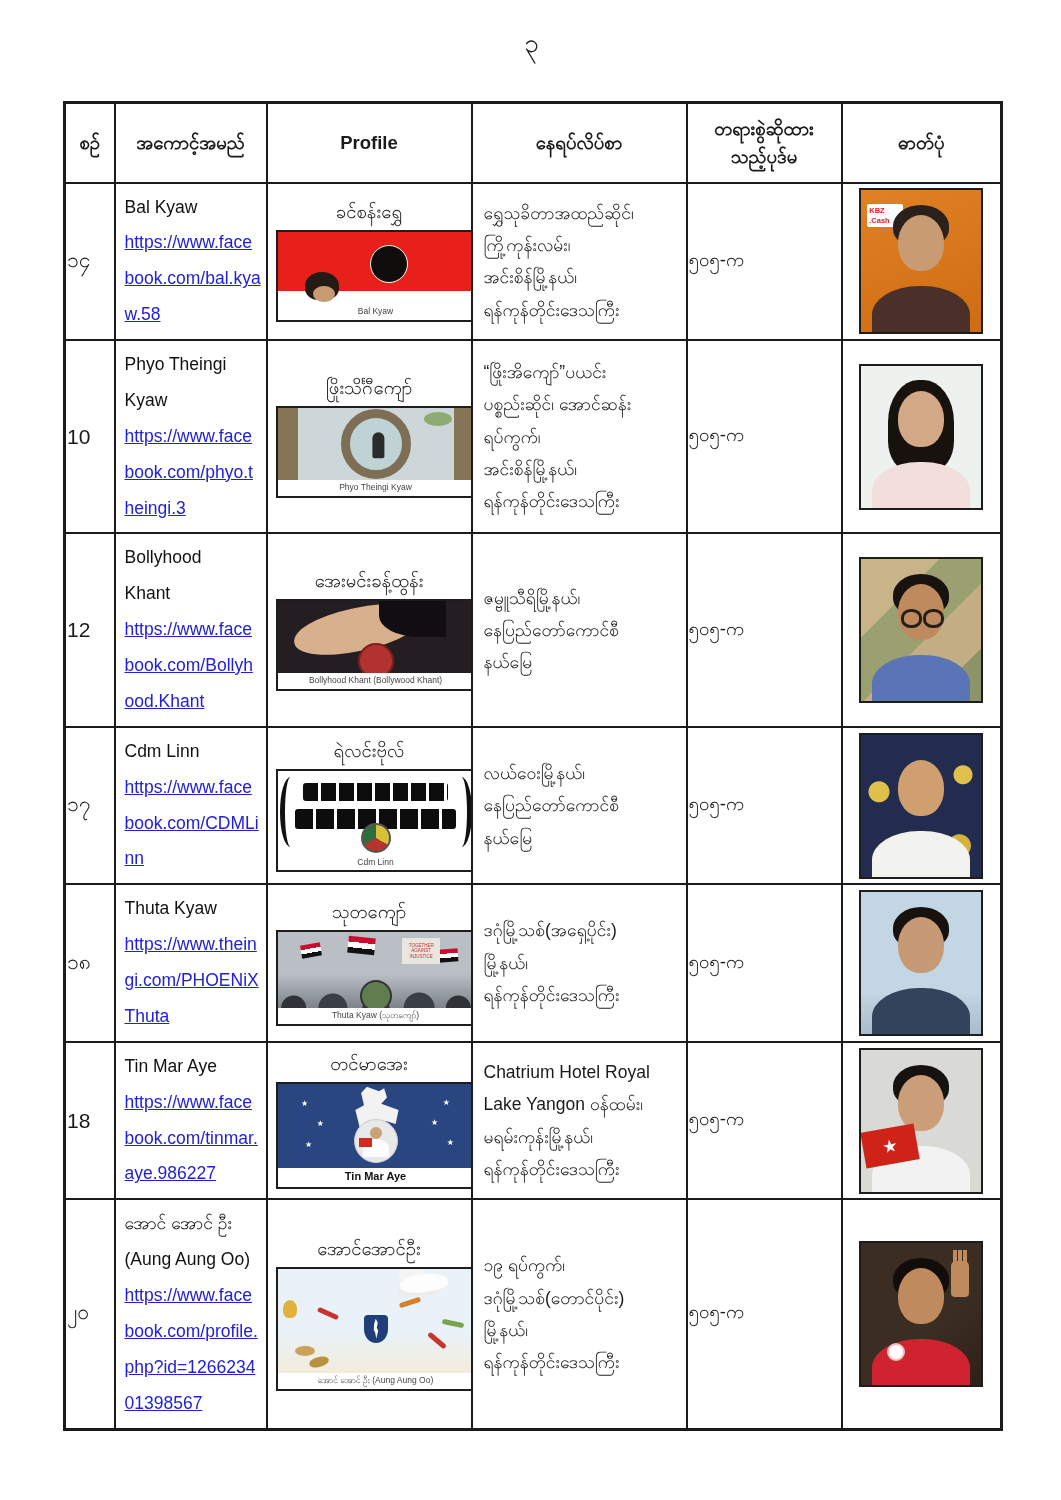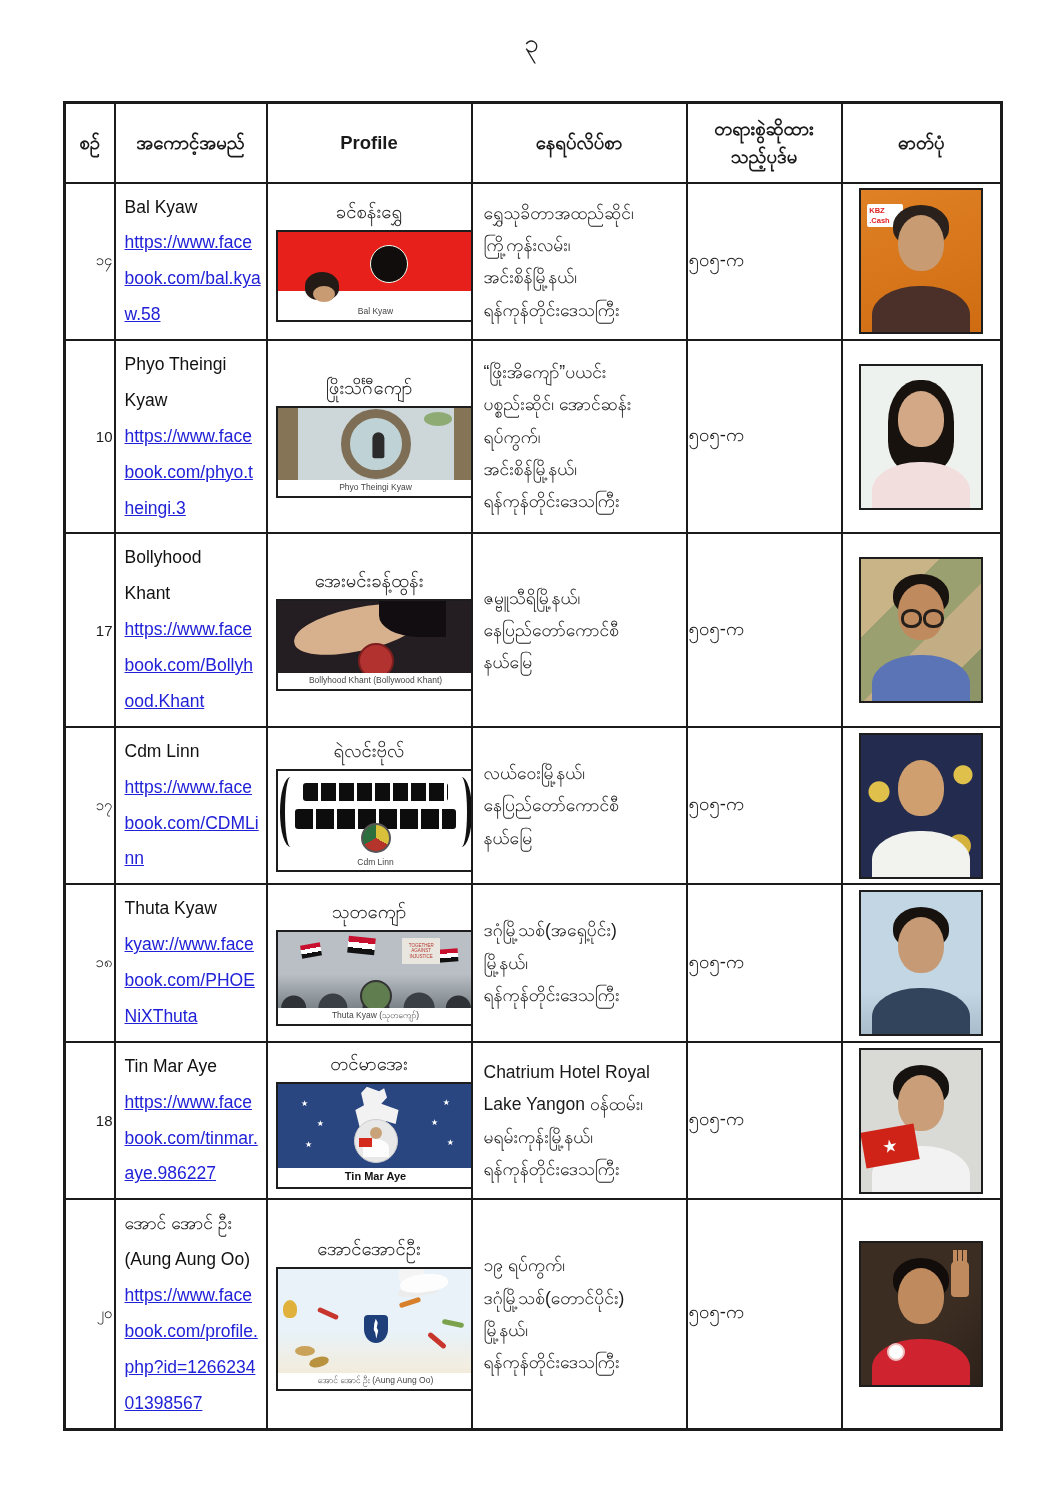--- a/index.html
+++ b/index.html
@@ -20,21 +20,21 @@
   .main th,.main td{border:2px solid #1b1b1b;vertical-align:middle;overflow:hidden;}
   col.c-no{width:50px;}
   col.c-name{width:152px;}
   col.c-profile{width:205px;}
   col.c-addr{width:215px;}
   col.c-sect{width:155px;}
   col.c-photo{width:160px;}
   tr.hdr{height:80px;}
   .main th{font-size:18.5px;font-weight:bold;text-align:center;line-height:1.5;padding:2px;}
   .ml{white-space:pre-line;border-radius:13px;}
-  .cell-no{text-align:right;font-size:15px;margin-left:40px;}
+  .cell-no{text-align:left;font-size:21px;margin-left:40px;}
   .cell-name{padding:6px 4px 6px 9px;vertical-align:middle;}
   .acc-name{font-size:17.5px;line-height:2.05;color:#111;}
   .acc-link{color:#2121d8;text-decoration:underline;font-size:17.5px;line-height:2.05;word-break:break-all;display:block;cursor:pointer;}
   .cell-addr{padding:6px 4px 6px 11px;font-size:17.5px;line-height:1.85;vertical-align:middle;}
   .cell-sect{text-align:left;font-size:18.5px;}
   .cell-profile{text-align:center;padding:4px 8px;}
   .profile-name{font-size:18.5px;margin:0 0 3px 0;}
   .cell-photo{text-align:center;}
   
   tr.r0{height:143px;} tr.r1{height:168px;} tr.r2{height:169px;}
@@ -229,21 +229,21 @@
     <td class="cell-photo">
       <div class="photo p15">
         <div class="ph-hair long"></div>
         <div class="ph-head"></div>
         <div class="ph-body"></div>
       </div>
     </td>
   </tr>
 
   <tr class="r2">
-    <td class="cell-no">17</td>
+    <td class="cell-no">12</td>
     <td class="cell-name">
       <div class="acc-name ml">Bollyhood
 Khant</div>
       <a class="acc-link">https://www.facebook.com/Bollyhood.Khant</a>
     </td>
     <td class="cell-profile">
       <div class="profile-name">အေးမင်းခန့်ထွန်း</div>
       <div class="banner b16">
         <div class="art">
           <div class="face"></div>
@@ -296,21 +296,21 @@
         <div class="ph-head"></div>
         <div class="ph-body"></div>
       </div>
     </td>
   </tr>
 
   <tr class="r4">
     <td class="cell-no">၁၈</td>
     <td class="cell-name">
       <div class="acc-name ml">Thuta Kyaw</div>
-      <a class="acc-link">kyaw://www.facebook.com/PHOENiXThuta</a>
+      <a class="acc-link">https://www.theingi.com/PHOENiXThuta</a>
     </td>
     <td class="cell-profile">
       <div class="profile-name">သုတကျော်</div>
       <div class="banner b18">
         <div class="art">
           <div class="f f1"></div>
           <div class="f f2"></div>
           <div class="f f3"></div>
           <div class="sign">TOGETHER AGAINST INJUSTICE</div>
           <div class="crowd"></div>

